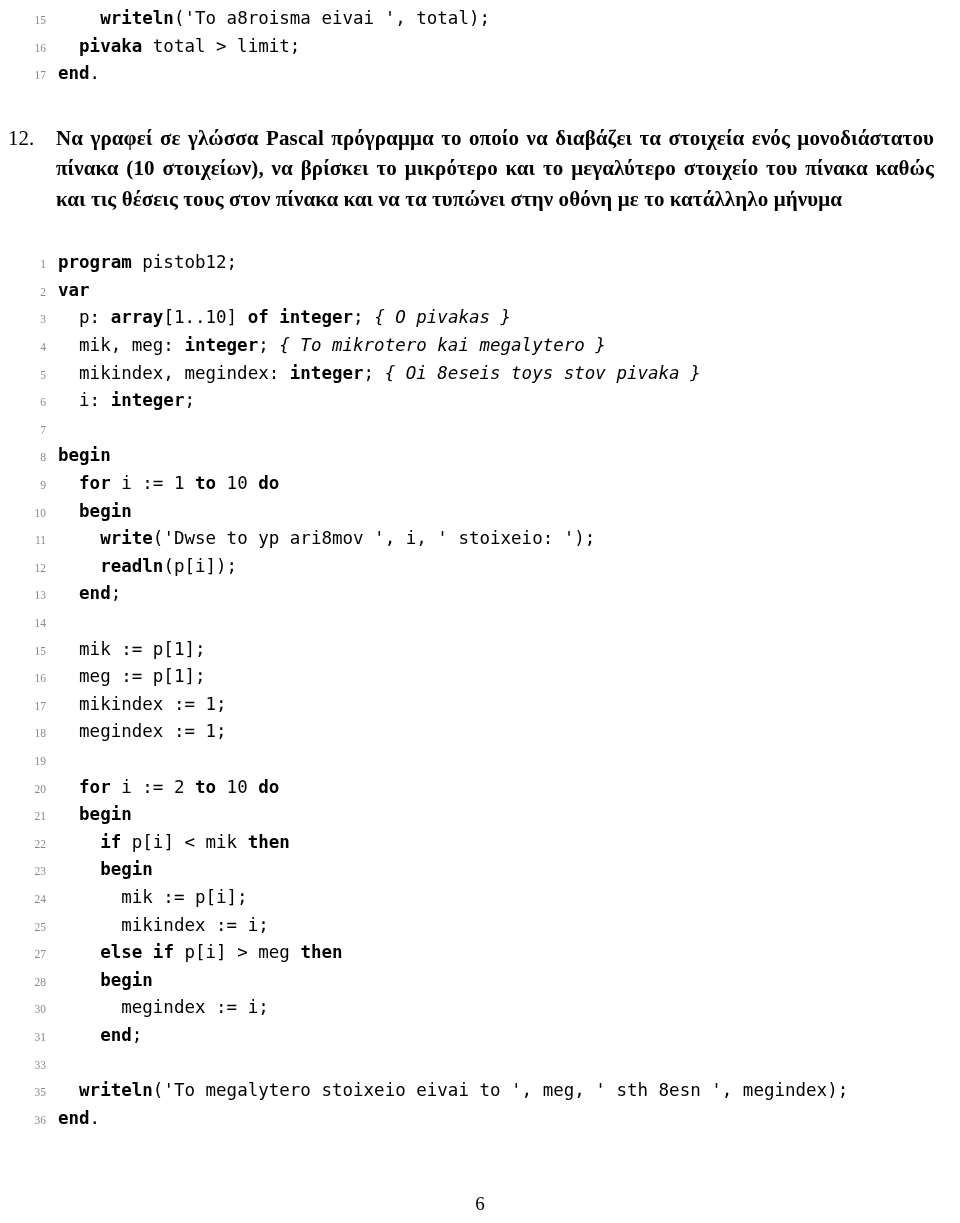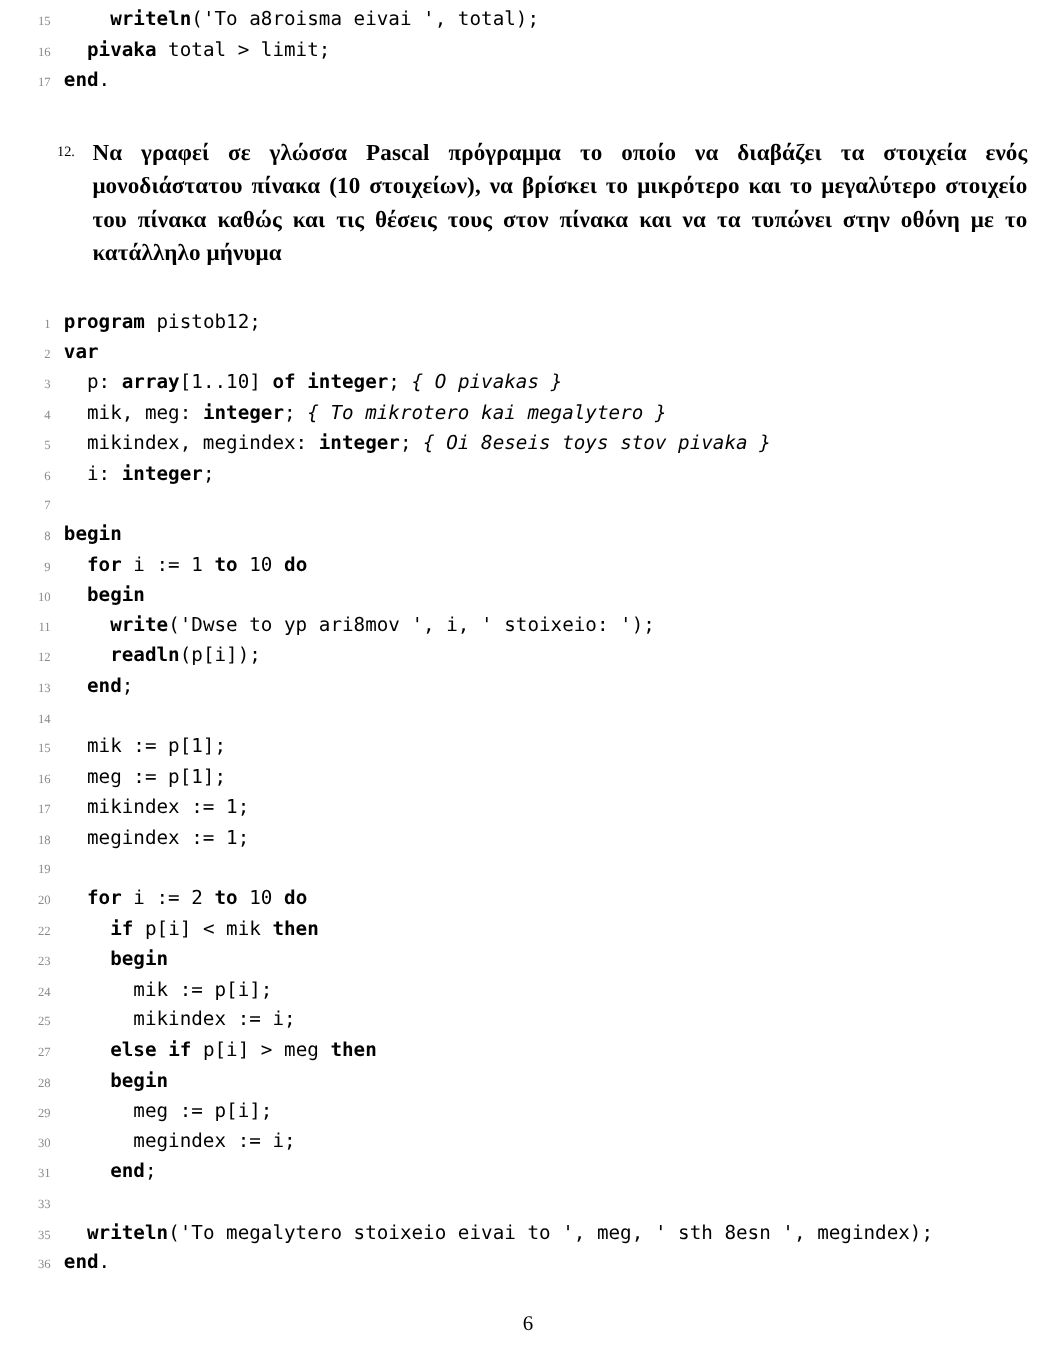--- a/index.html
+++ b/index.html
@@ -67,27 +67,26 @@
   
   .exercise {
     margin: 34px 0 0 0;
     padding: 0 26px 0 0;
     display: flex;
     align-items: flex-start;
   }
   .ex-number {
     flex: 0 0 auto;
     width: 56px;
-    font-size: 13px;
+    font-size: 21px;
     font-weight: normal;
     line-height: 30px;
-    text-align: center;
+    text-align: left;
     padding-left: 8px;
     box-sizing: border-box;
-    margin-left: 28px;
   }
   .ex-body {
     flex: 1 1 auto;
     font-size: 21px;
     font-weight: bold;
     line-height: 30.5px;
     text-align: justify;
     text-justify: inter-word;
     letter-spacing: 0.1px;
   }
@@ -211,20 +210,24 @@
         </tr>
         <tr>
           <td class="lineno">19</td>
           <td class="codecell"><span class="code-line">&nbsp;</span></td>
         </tr>
         <tr>
           <td class="lineno">20</td>
           <td class="codecell"><span class="code-line"><span class="pl">  </span><span class="kw">for</span><span class="pl"> i := 2 </span><span class="kw">to</span><span class="pl"> 10 </span><span class="kw">do</span></span></td>
         </tr>
         <tr>
+          <td class="lineno">21</td>
+          <td class="codecell"><span class="code-line"><span class="pl">  </span><span class="kw">begin</span></span></td>
+        </tr>
+        <tr>
           <td class="lineno">22</td>
           <td class="codecell"><span class="code-line"><span class="pl">    </span><span class="kw">if</span><span class="pl"> p[i] &lt; mik </span><span class="kw">then</span></span></td>
         </tr>
         <tr>
           <td class="lineno">23</td>
           <td class="codecell"><span class="code-line"><span class="pl">    </span><span class="kw">begin</span></span></td>
         </tr>
         <tr>
           <td class="lineno">24</td>
           <td class="codecell"><span class="code-line"><span class="pl">      mik := p[i];</span></span></td>
@@ -235,24 +238,20 @@
         </tr>
         <tr>
           <td class="lineno">27</td>
           <td class="codecell"><span class="code-line"><span class="pl">    </span><span class="kw">else</span><span class="pl"> </span><span class="kw">if</span><span class="pl"> p[i] &gt; meg </span><span class="kw">then</span></span></td>
         </tr>
         <tr>
           <td class="lineno">28</td>
           <td class="codecell"><span class="code-line"><span class="pl">    </span><span class="kw">begin</span></span></td>
         </tr>
         <tr>
-          <td class="lineno">29</td>
-          <td class="codecell"><span class="code-line"><span class="pl">      meg := p[i];</span></span></td>
-        </tr>
-        <tr>
           <td class="lineno">30</td>
           <td class="codecell"><span class="code-line"><span class="pl">      megindex := i;</span></span></td>
         </tr>
         <tr>
           <td class="lineno">31</td>
           <td class="codecell"><span class="code-line"><span class="pl">    </span><span class="kw">end</span><span class="pl">;</span></span></td>
         </tr>
         <tr>
           <td class="lineno">33</td>
           <td class="codecell"><span class="code-line">&nbsp;</span></td>

